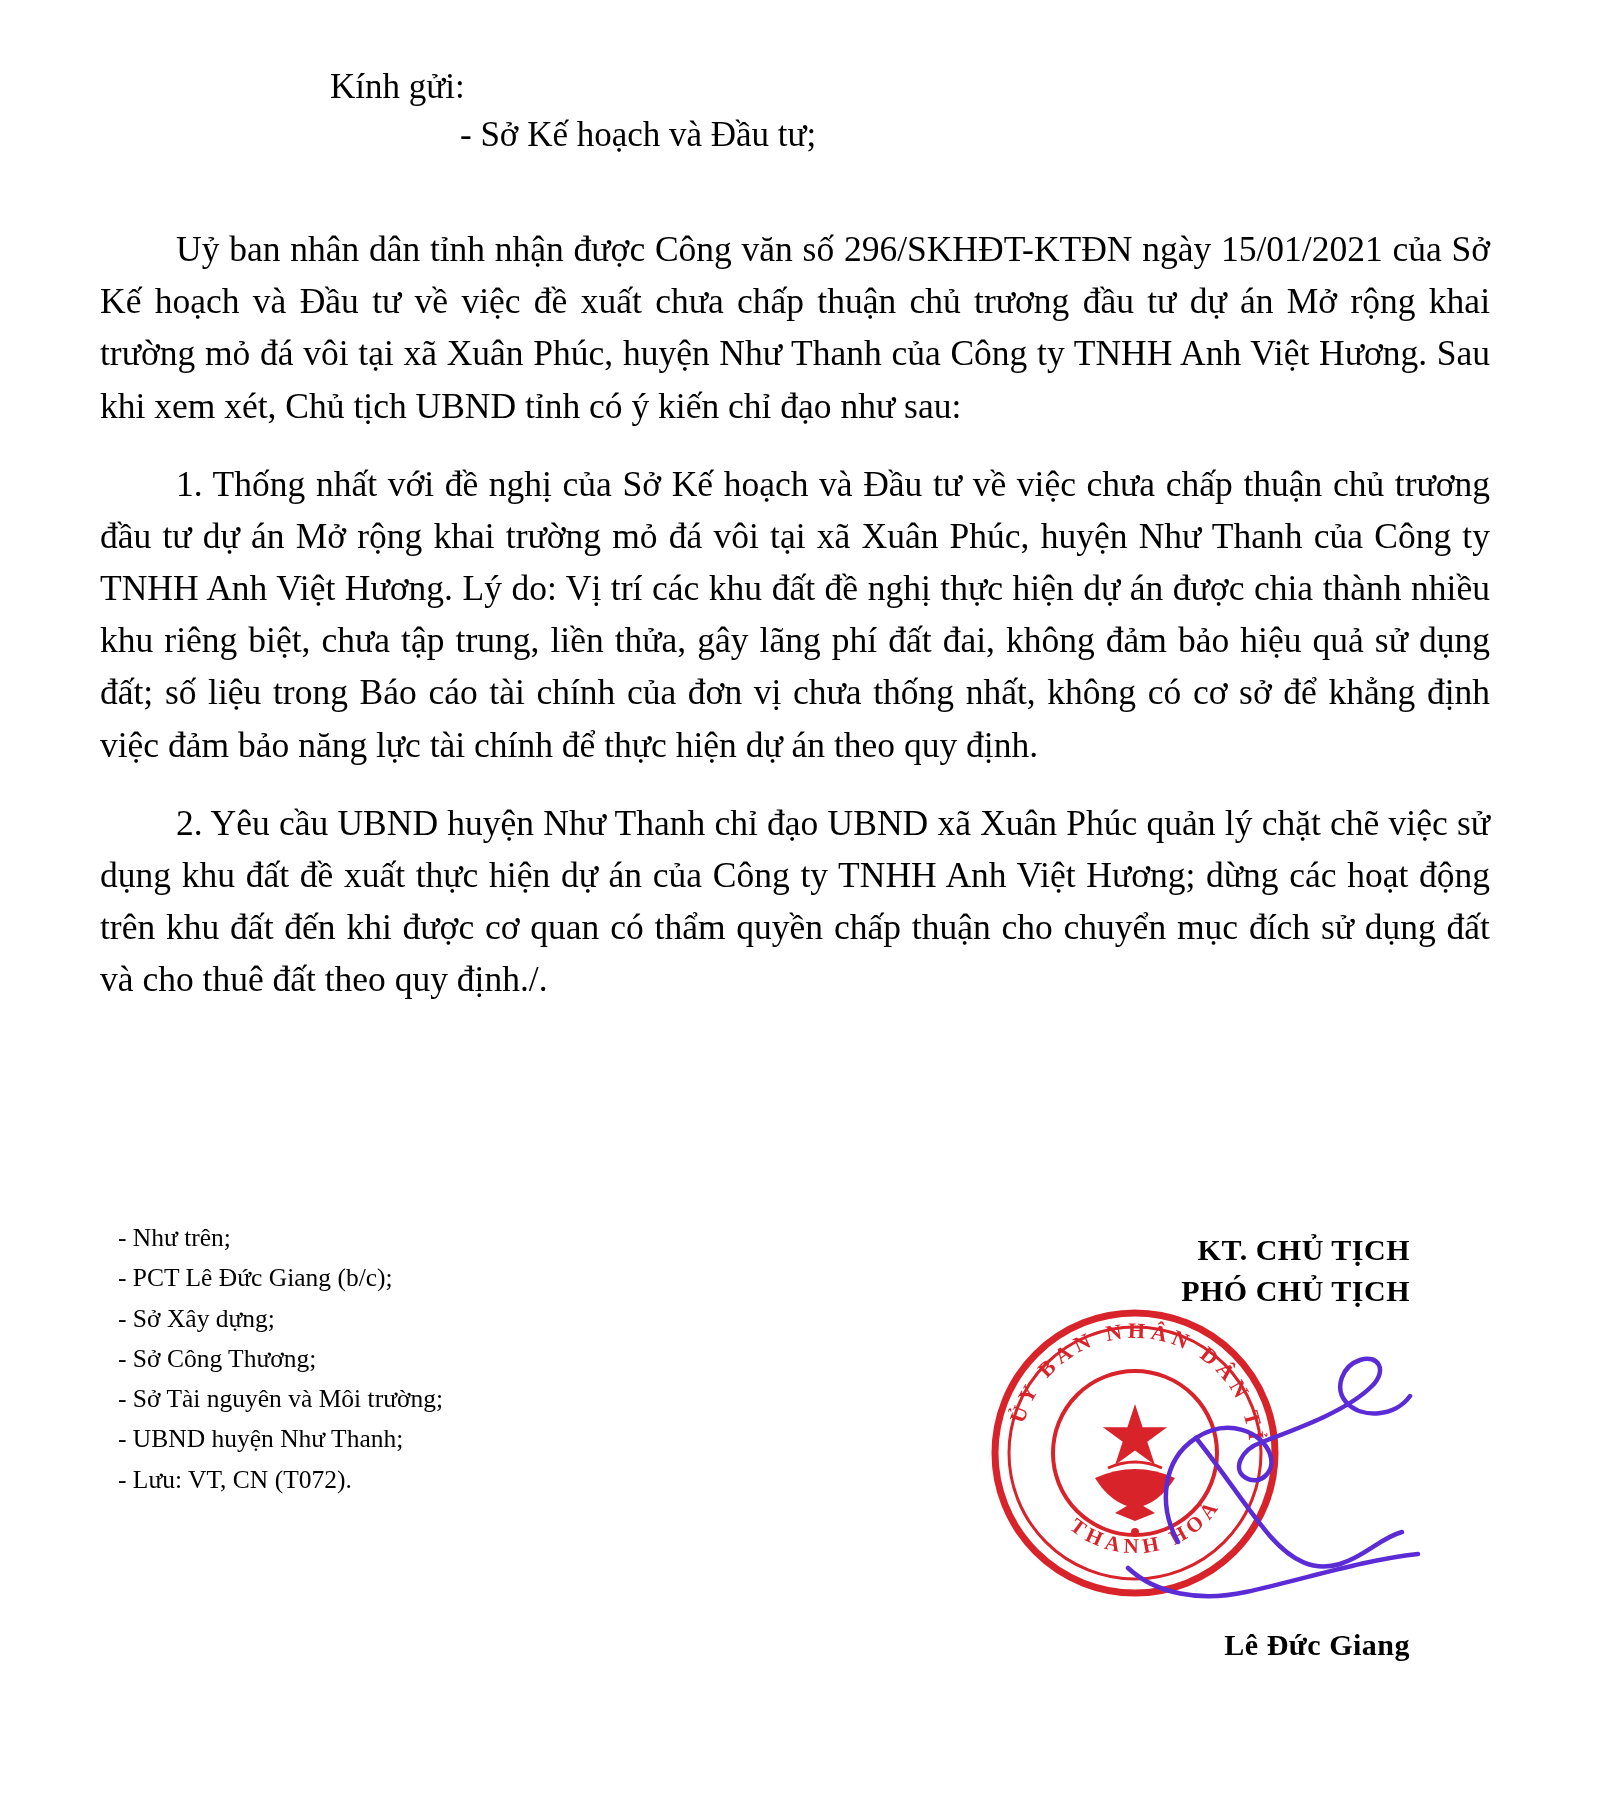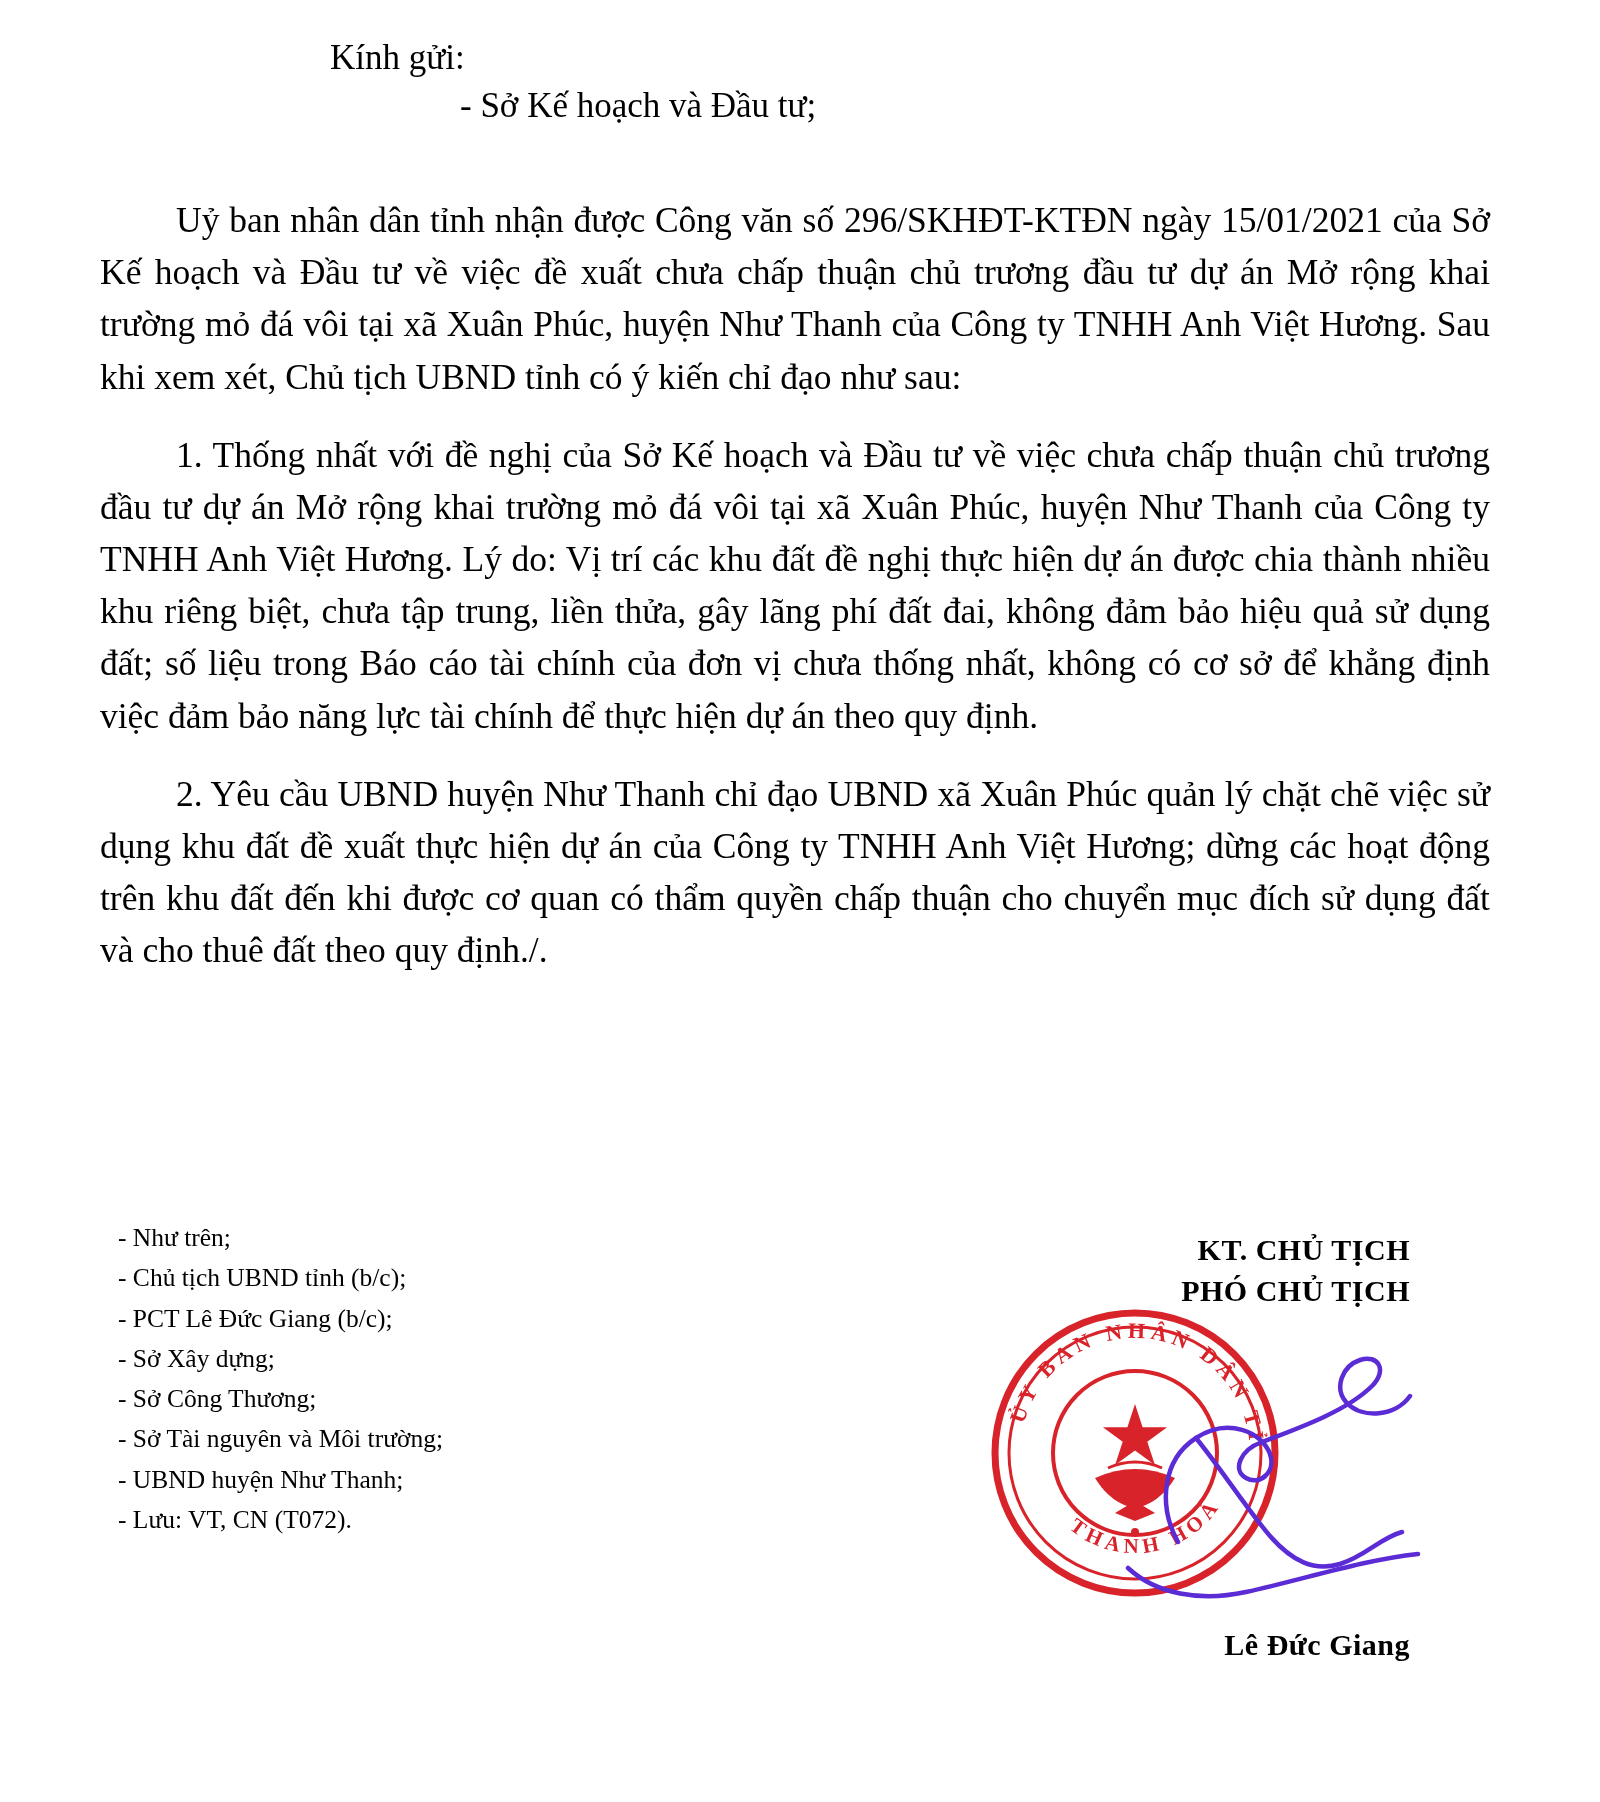--- a/index.html
+++ b/index.html
@@ -14,21 +14,21 @@
     font-family: "Liberation Serif", serif;
     color: #000000;
     overflow: hidden;
   }
   .page {
     position: absolute;
     left: 0; top: 0;
     width: 1600px;
     height: 1802px;
     box-sizing: border-box;
-    padding: 24px 110px 0 100px;
+    padding: 53px 110px 0 100px;
     border-radius: 20px;
   }
 
   
   .recipients {
     margin-top: 10px;
   }
   .recipients .kinh-gui {
     font-size: 35px;
     line-height: 1.35;
@@ -137,21 +137,20 @@
   <div class="body-text">
     <p class="para">Uỷ ban nhân dân tỉnh nhận được Công văn số 296/SKHĐT-KTĐN ngày 15/01/2021 của Sở Kế hoạch và Đầu tư về việc đề xuất chưa chấp thuận chủ trương đầu tư dự án Mở rộng khai trường mỏ đá vôi tại xã Xuân Phúc, huyện Như Thanh của Công ty TNHH Anh Việt Hương. Sau khi xem xét, Chủ tịch UBND tỉnh có ý kiến chỉ đạo như sau:</p>
     <p class="para">1. Thống nhất với đề nghị của Sở Kế hoạch và Đầu tư về việc chưa chấp thuận chủ trương đầu tư dự án Mở rộng khai trường mỏ đá vôi tại xã Xuân Phúc, huyện Như Thanh của Công ty TNHH Anh Việt Hương. Lý do: Vị trí các khu đất đề nghị thực hiện dự án được chia thành nhiều khu riêng biệt, chưa tập trung, liền thửa, gây lãng phí đất đai, không đảm bảo hiệu quả sử dụng đất; số liệu trong Báo cáo tài chính của đơn vị chưa thống nhất, không có cơ sở để khẳng định việc đảm bảo năng lực tài chính để thực hiện dự án theo quy định.</p>
     <p class="para">2. Yêu cầu UBND huyện Như Thanh chỉ đạo UBND xã Xuân Phúc quản lý chặt chẽ việc sử dụng khu đất đề xuất thực hiện dự án của Công ty TNHH Anh Việt Hương; dừng các hoạt động trên khu đất đến khi được cơ quan có thẩm quyền chấp thuận cho chuyển mục đích sử dụng đất và cho thuê đất theo quy định./.</p>
   </div>
 
   <div class="footer">
 
     <div class="noi-nhan">
       <div class="noi-nhan-item">- Như trên;</div>
-      <div class="noi-nhan-item">- Chủ tịch UBND tỉnh (b/c);</div>
       <div class="noi-nhan-item">- PCT Lê Đức Giang (b/c);</div>
       <div class="noi-nhan-item">- Sở Xây dựng;</div>
       <div class="noi-nhan-item">- Sở Công Thương;</div>
       <div class="noi-nhan-item">- Sở Tài nguyên và Môi trường;</div>
       <div class="noi-nhan-item">- UBND huyện Như Thanh;</div>
       <div class="noi-nhan-item">- Lưu: VT, CN (T072).</div>
     </div>
 
     <div class="sign-block">
       <div class="sign-title">KT. CHỦ TỊCH</div>

